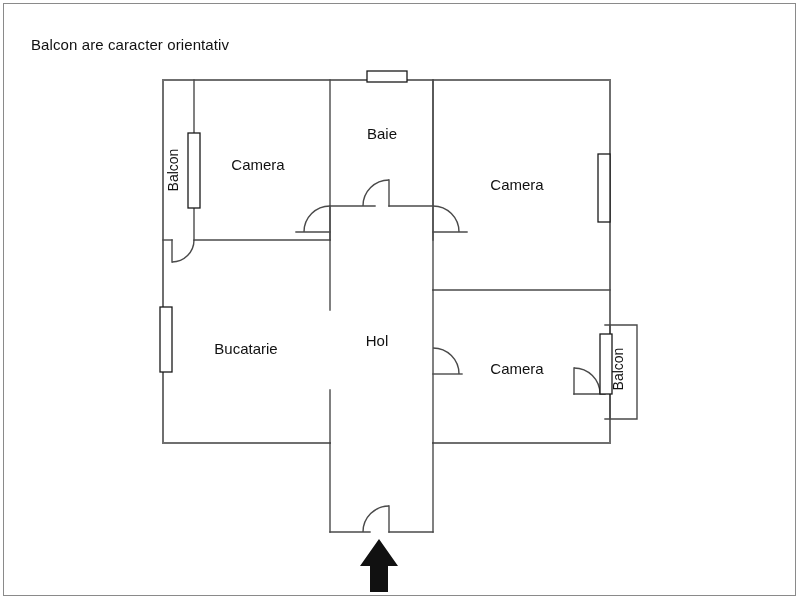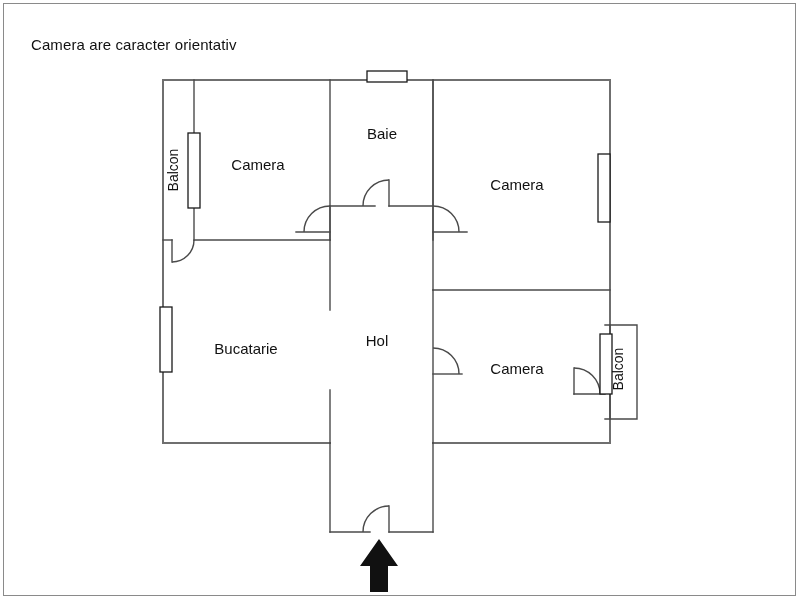--- a/index.html
+++ b/index.html
@@ -83,21 +83,21 @@
   .rlabel.vert {
     font-size: 14px;
   }
 </style>
 </head>
 <body>
 
 <div id="page">
   <div id="frame"></div>
 
-  <div id="note">Camera are caracter orientativ</div>
+  <div id="note">Balcon are caracter orientativ</div>
 
   <div id="planwrap">
     <svg class="plan" viewBox="0 0 802 602" xmlns="http://www.w3.org/2000/svg">
 
       <g>
 
         <path class="wall" d="M 163 80 L 367 80"></path>
 
         <path class="wall" d="M 407 80 L 610 80"></path>
 

